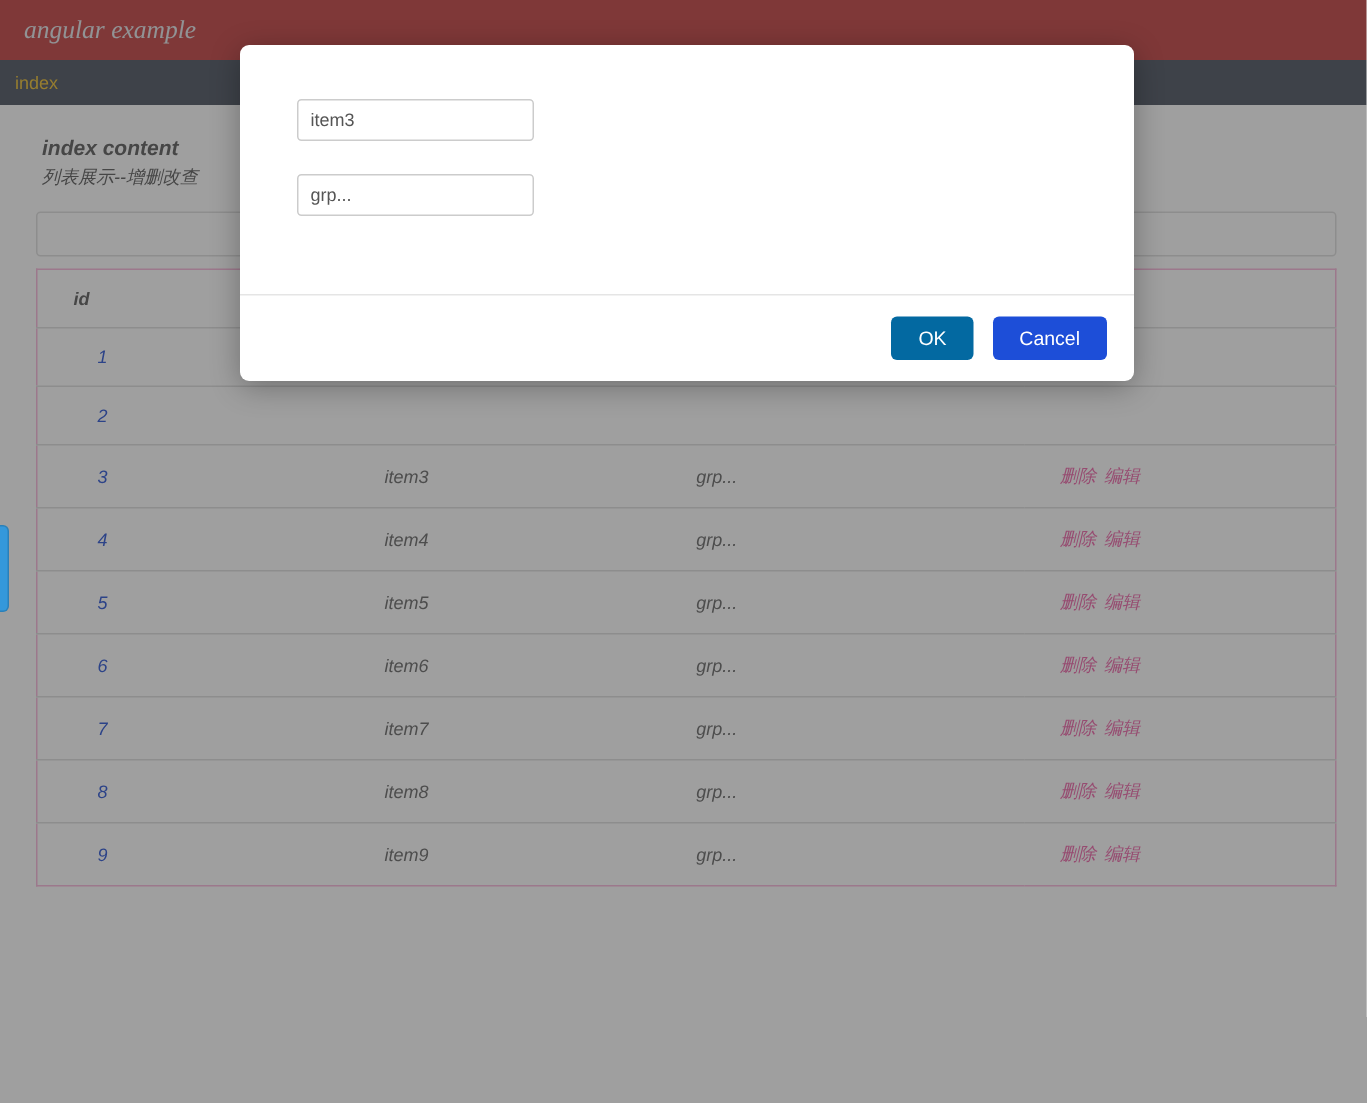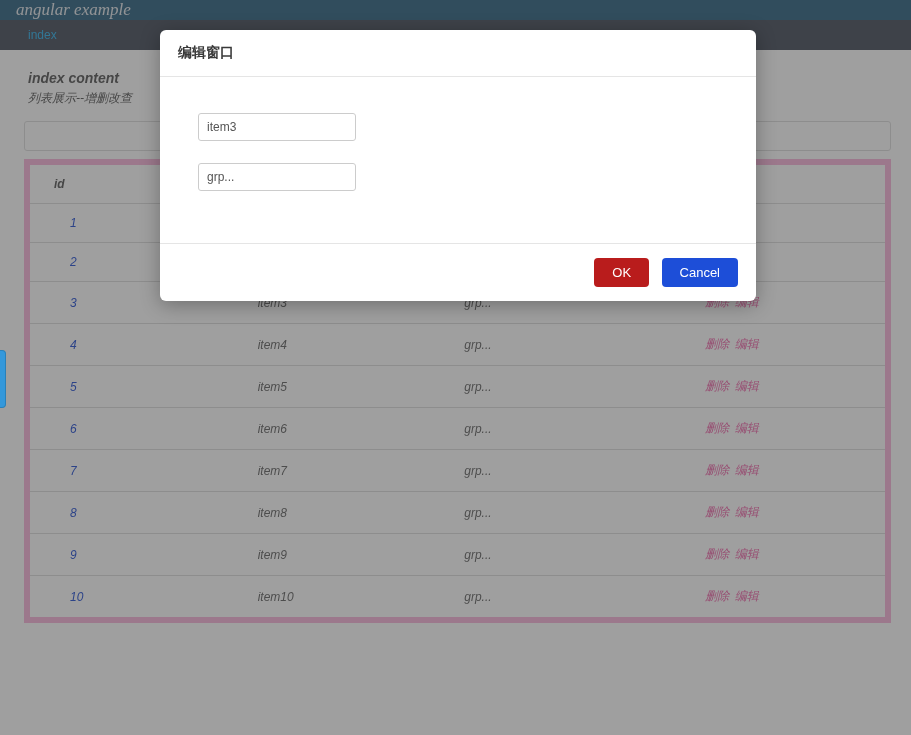--- a/index.html
+++ b/index.html
@@ -9,35 +9,35 @@
     }
     body {
       font-family: Arial, sans-serif;
       background: #fff;
       width: 911px;
       height: 735px;
       overflow: hidden;
       position: relative;
     }
     .header {
-      background: #0c4a6e;
+      background: #b91c1c;
       color: #e0e4e8;
-      padding: 0 16px;
+      padding: 10px 16px;
       font-size: 17px;
       font-style: italic;
       font-family: Georgia, serif;
     }
     .tabs {
       background: #293241;
       padding: 0;
       display: flex;
     }
     .tab {
-      color: #0ea5e9;
-      padding: 8px 28px;
+      color: #eab308;
+      padding: 8px 10px;
       font-size: 12px;
       cursor: pointer;
     }
     .content {
       padding: 20px 10px 10px 10px;
       font-style: italic;
     }
     .page-title {
       font-weight: bold;
       font-size: 14px;
@@ -52,21 +52,21 @@
     }
     .search-box {
       margin: 14px 10px 0 14px;
       height: 30px;
       border: 1px solid #d8d8d8;
       background: #fff;
       border-radius: 3px;
     }
     .table {
       margin: 8px 10px 0 14px;
-      border: 6px solid #f9a8d4;
+      border: 1px solid #f9a8d4;
       border-collapse: collapse;
       width: calc(100% - 24px);
       font-size: 12px;
     }
     .table th {
       text-align: left;
       padding: 12px 24px;
       font-weight: bold;
       color: #3a3a3a;
       border-bottom: 1px solid #d8d8d8;
@@ -134,21 +134,21 @@
     .btn {
       display: inline-block;
       padding: 7px 18px;
       font-size: 13px;
       border-radius: 4px;
       border: none;
       cursor: pointer;
       margin-left: 8px;
     }
     .btn-ok {
-      background: #b91c1c;
+      background: #0369a1;
       color: #fff;
     }
     .btn-cancel {
       background: #1d4ed8;
       color: #fff;
     }
     .side-tab {
       position: absolute;
       left: 0;
       top: 350px;
@@ -233,34 +233,27 @@
           <td>item8</td>
           <td>grp...</td>
           <td class="action-cell"><a>删除</a> <a>编辑</a></td>
         </tr>
         <tr>
           <td class="id-cell">9</td>
           <td>item9</td>
           <td>grp...</td>
           <td class="action-cell"><a>删除</a> <a>编辑</a></td>
         </tr>
-        <tr>
-          <td class="id-cell">10</td>
-          <td>item10</td>
-          <td>grp...</td>
-          <td class="action-cell"><a>删除</a> <a>编辑</a></td>
-        </tr>
       </tbody>
   </table>
 </div>
 
 <div class="overlay"></div>
 
 <div class="modal">
-  <div class="modal-header">编辑窗口</div>
   <div class="modal-body">
     <input type="text" value="item3" style="">
     <input type="text" value="grp..." style="">
   </div>
   <div class="modal-footer">
     <button class="btn btn-ok">OK</button>
     <button class="btn btn-cancel">Cancel</button>
   </div>
 </div>
 

